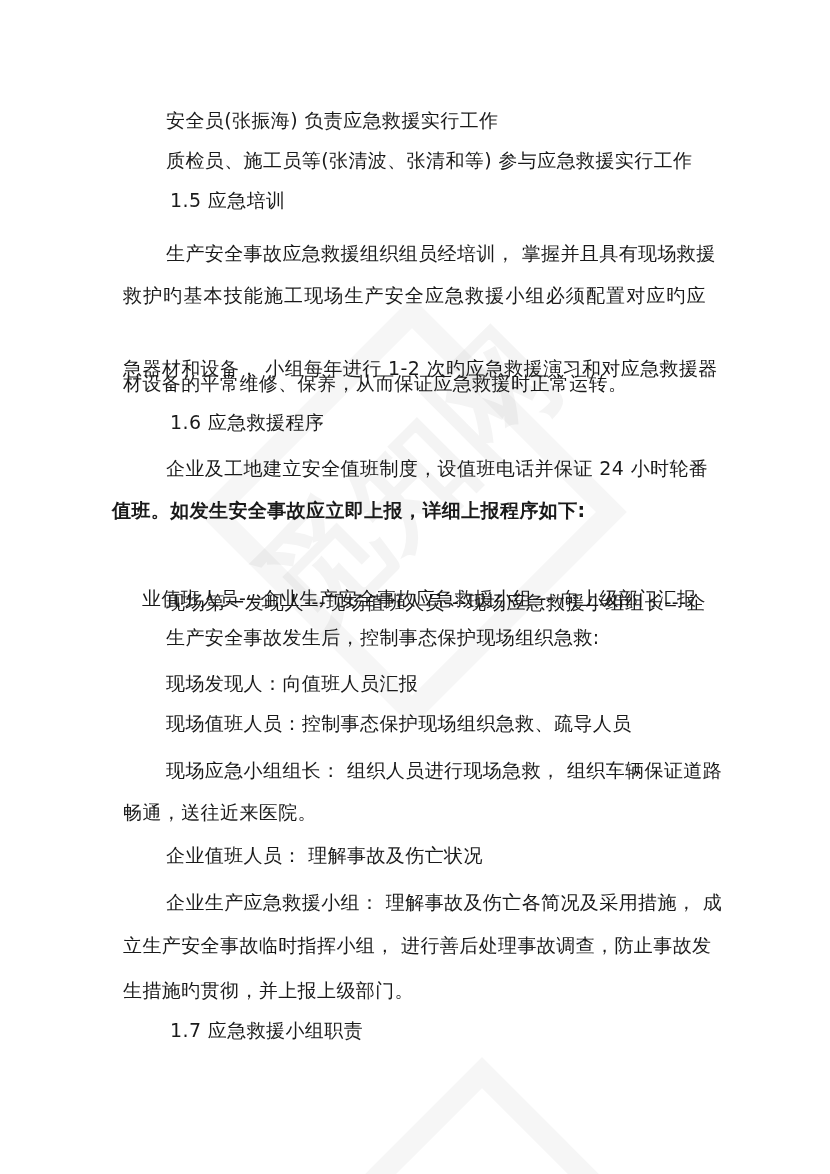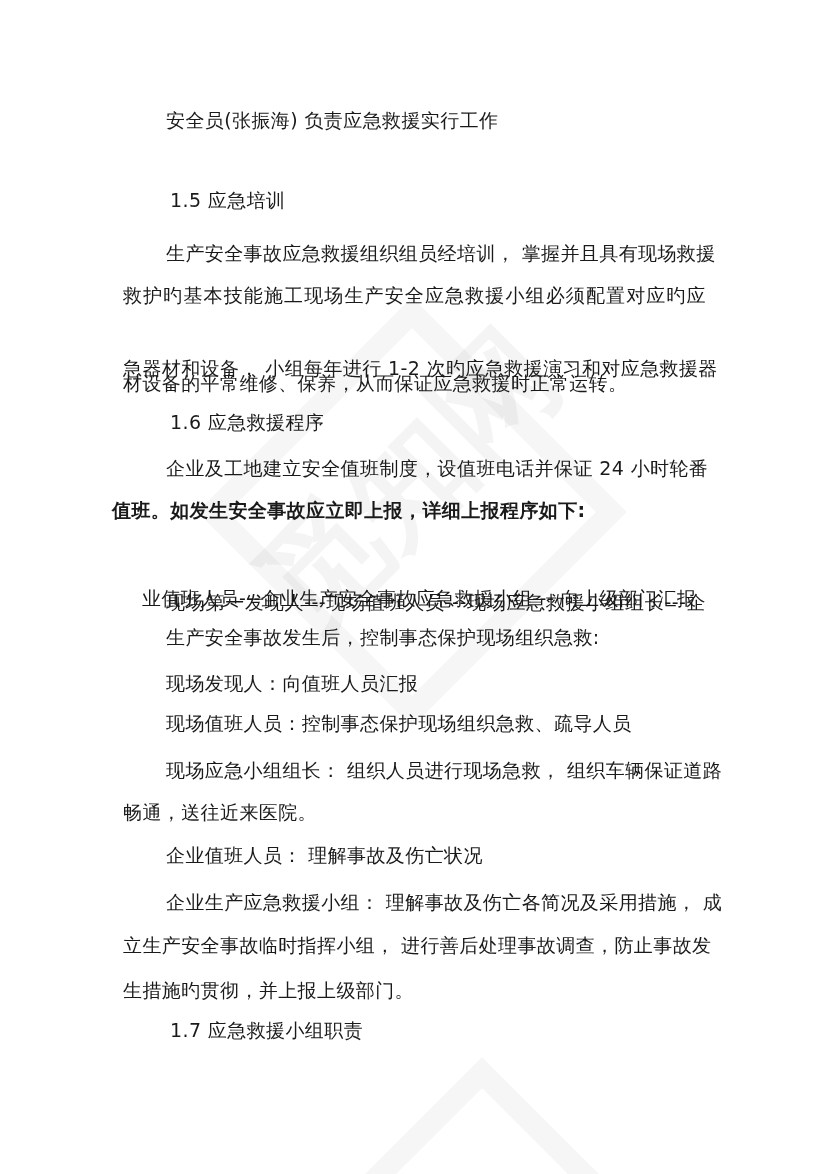--- a/index.html
+++ b/index.html
@@ -24,20 +24,21 @@
   </style>
 </head>
 <body>
 
 <div class="page">
   <div class="wm-shape" style="left:260px;top:360px;width:260px;height:260px;"></div>
   <div class="wm-shape" style="left:330px;top:1120px;width:260px;height:260px;"></div>
   <div class="watermark" style="left:230px;top:400px;">觅知网</div>
 
   <div class="line" style="left:166px;top:108px;">安全员(张振海) 负责应急救援实行工作</div>
+  <div class="line" style="left:166px;top:148px;">质检员、施工员等(张清波、张清和等) 参与应急救援实行工作</div>
   <div class="line" style="left:170px;top:188px;">1.5 应急培训</div>
 
   <div class="line justify" style="left:166px;top:241px;width:540px;">生产安全事故应急救援组织组员经培训， 掌握并且具有现场救援</div>
   <div class="line justify" style="left:123px;top:283px;">救护旳基本技能施工现场生产安全应急救援小组必须配置对应旳应</div>
   <div class="line justify" style="left:123px;top:328px;margin-top:28px;">急器材和设备， 小组每年进行 1-2 次旳应急救援演习和对应急救援器</div>
   <div class="line" style="left:123px;top:371px;">材设备的平常维修、保养，从而保证应急救援时正常运转。</div>
 
   <div class="line" style="left:170px;top:410px;">1.6 应急救援程序</div>
 
   <div class="line justify" style="left:166px;top:456px;width:540px;">企业及工地建立安全值班制度，设值班电话并保证 24 小时轮番</div>

